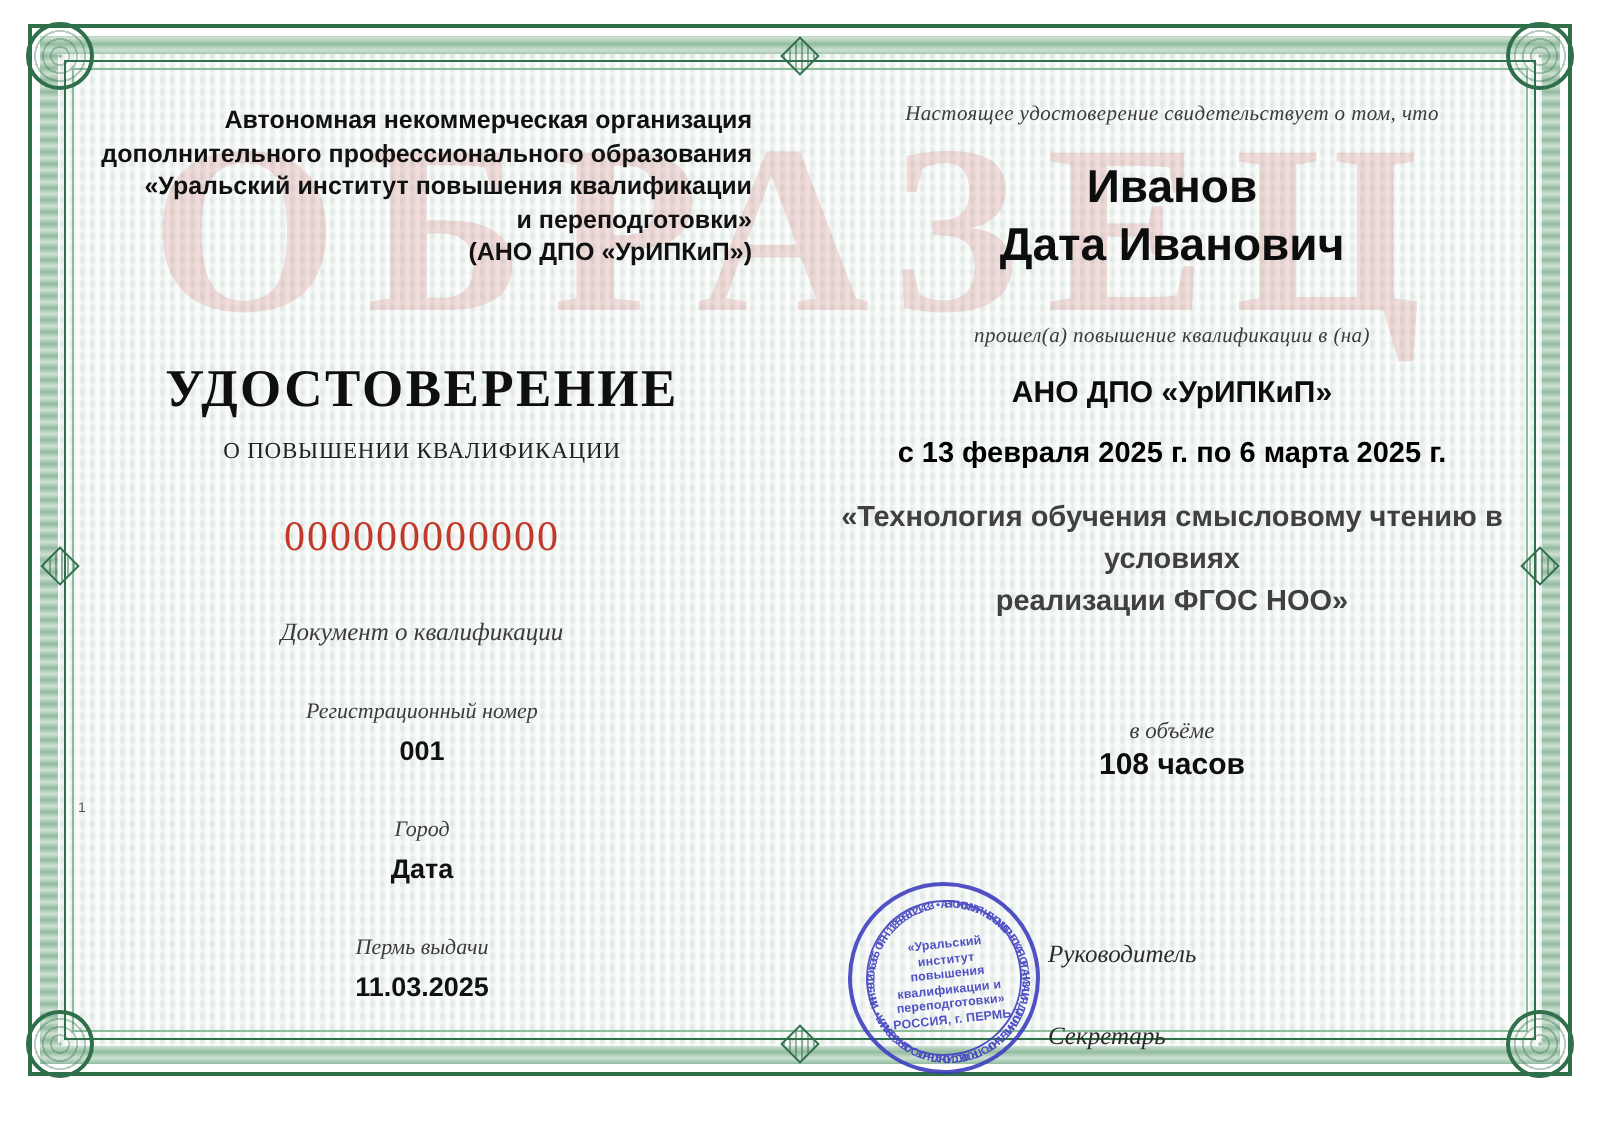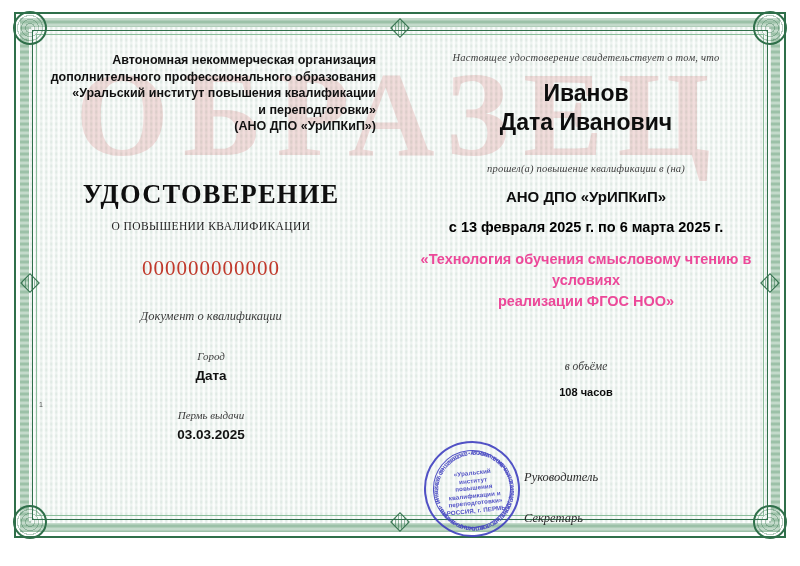--- a/index.html
+++ b/index.html
@@ -232,32 +232,32 @@
     margin-top: 14px;
     font-size: 14.5px;
     font-weight: bold;
     color: #000000;
   }
   .program-title {
     margin-top: 14px;
     font-size: 14.5px;
     font-weight: bold;
     line-height: 21px;
-    color: #ec4899;
+    color: #404040;
   }
   .volume-label {
     margin-top: 48px;
     font-family: "Liberation Serif", serif;
     font-style: italic;
     font-size: 11.5px;
     color: #3b3b3b;
   }
   .volume-value {
-    margin-top: 14px;
-    font-size: 11px;
+    margin-top: 2px;
+    font-size: 15px;
     font-weight: bold;
     color: #0d0d0d;
   }
 
   .signatures {
     position: absolute;
     left: 524px;
     top: 470px;
     width: 220px;
     text-align: left;
@@ -355,29 +355,33 @@
       <div class="org-line">«Уральский институт повышения квалификации</div>
       <div class="org-line">и переподготовки»</div>
       <div class="org-line">(АНО ДПО «УрИПКиП»)</div>
     </div>
 
     <div class="doc-title">УДОСТОВЕРЕНИЕ</div>
     <div class="doc-subtitle">О ПОВЫШЕНИИ КВАЛИФИКАЦИИ</div>
     <div class="doc-number">000000000000</div>
     <div class="doc-kind">Документ о квалификации</div>
 
+    <div class="field-block">
+      <div class="field-label">Регистрационный номер</div>
+      <div class="field-value">001</div>
+    </div>
 
     <div class="field-block">
       <div class="field-label">Город</div>
       <div class="field-value">Дата</div>
     </div>
 
     <div class="field-block">
       <div class="field-label">Пермь выдачи</div>
-      <div class="field-value">03.03.2025</div>
+      <div class="field-value">11.03.2025</div>
     </div>
   </div>
 
   <div class="col-right">
     <div class="small-caps-note">Настоящее удостоверение свидетельствует о том, что</div>
 
     <div class="person-name">
       <div>Иванов</div>
       <div>Дата Иванович</div>
     </div>

